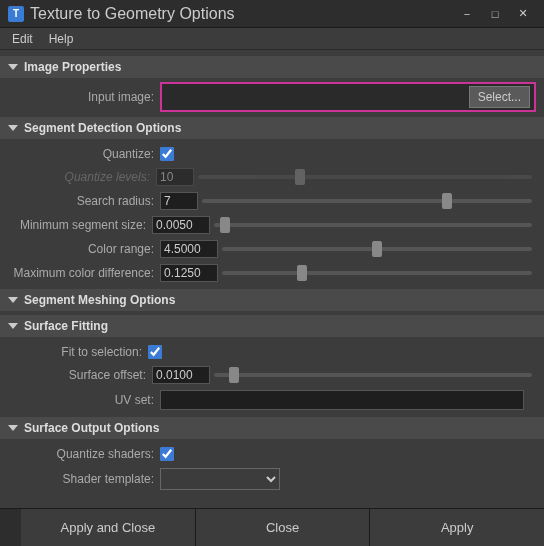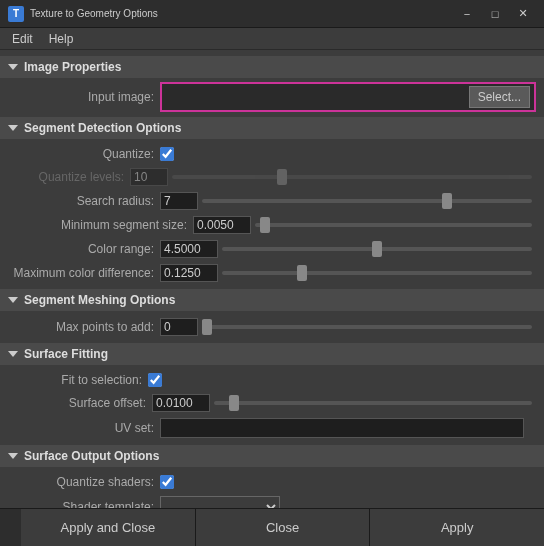--- a/index.html
+++ b/index.html
@@ -32,21 +32,21 @@
       display: flex;
       align-items: center;
       justify-content: center;
       font-size: 10px;
       color: white;
       font-weight: bold;
       flex-shrink: 0;
     }
     .title-bar-title {
       flex: 1;
-      font-size: 10px;
+      font-size: 16px;
       color: #cccccc;
     }
     .title-bar-controls {
       display: flex;
       gap: 2px;
     }
     .title-bar-btn {
       width: 26px;
       height: 20px;
       background: transparent;
@@ -300,37 +300,37 @@
   </div>
 
   <div class="form-row">
     <span class="form-label" style="width:160px;">Quantize:</span>
     <div class="form-control">
       <input type="checkbox" class="checkbox-input" checked="" style="">
     </div>
   </div>
 
   <div class="form-row">
-    <span class="form-label disabled" style="width:130px;">Quantize levels:</span>
+    <span class="form-label disabled" style="width:156px;font-style:italic;">Quantize levels:</span>
     <div class="form-control">
       <input type="text" class="value-input value-input-narrow" value="10" style="opacity: 0.5;">
       <input type="range" class="slider" min="0" max="100" value="30" style="opacity: 0.5;">
     </div>
   </div>
 
   <div class="form-row">
     <span class="form-label" style="width:160px;">Search radius:</span>
     <div class="form-control">
       <input type="text" class="value-input value-input-narrow" value="7" style="">
       <input type="range" class="slider" min="0" max="100" value="75" style="">
     </div>
   </div>
 
   <div class="form-row">
-    <span class="form-label" style="width:193px;">Minimum segment size:</span>
+    <span class="form-label" style="width:152px;">Minimum segment size:</span>
     <div class="form-control">
       <input type="text" class="value-input" value="0.0050" style="">
       <input type="range" class="slider" min="0" max="100" value="2" style="">
     </div>
   </div>
 
   <div class="form-row">
     <span class="form-label" style="width:160px;">Color range:</span>
     <div class="form-control">
       <input type="text" class="value-input" value="4.5000" style="">
@@ -344,27 +344,20 @@
       <input type="text" class="value-input" value="0.1250" style="">
       <input type="range" class="slider" min="0" max="100" value="25" style="">
     </div>
   </div>
 
   <div class="section-header">
     <div class="chevron"></div>
     <span class="section-title">Segment Meshing Options</span>
   </div>
 
-  <div class="form-row">
-    <span class="form-label" style="width:160px;">Max points to add:</span>
-    <div class="form-control">
-      <input type="text" class="value-input value-input-narrow" value="0" style="">
-      <input type="range" class="slider" min="0" max="100" value="0" style="">
-    </div>
-  </div>
 
   <div class="section-header">
     <div class="chevron"></div>
     <span class="section-title">Surface Fitting</span>
   </div>
 
   <div class="form-row">
     <span class="form-label" style="width:148px;">Fit to selection:</span>
     <div class="form-control">
       <input type="checkbox" class="checkbox-input" checked="" style="">

